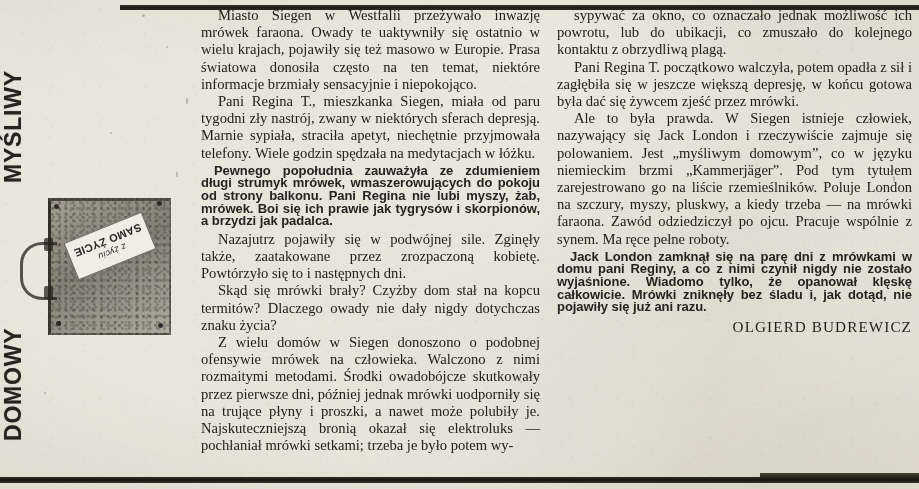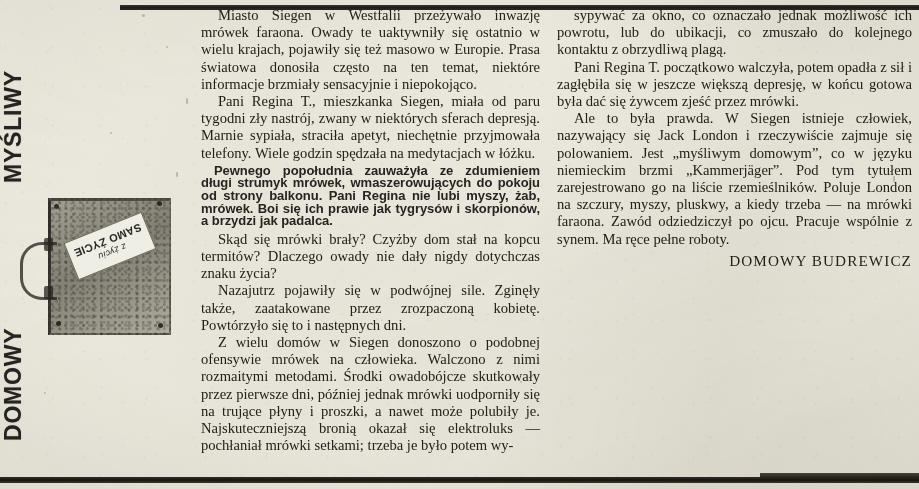--- a/index.html
+++ b/index.html
@@ -278,25 +278,26 @@
       </div>
     </div>
 
     <div class="vtitle vtitle-bot">DOMOWY</div>
   </div>
 
   <div class="col col-left">
       <p>Miasto Siegen w Westfalii przeżywało inwazję mrówek faraona. Owady te uaktywniły się ostatnio w wielu krajach, pojawiły się też masowo w Europie. Prasa światowa donosiła często na ten temat, niektóre informacje brzmiały sensacyjnie i niepokojąco.</p>
       <p>Pani Regina T., mieszkanka Siegen, miała od paru tygodni zły nastrój, zwany w niektórych sferach depresją. Marnie sypiała, straciła apetyt, niechętnie przyjmowała telefony. Wiele godzin spędzała na medytacjach w łóżku.</p>
       <p class="petit">Pewnego popołudnia zauważyła ze zdumieniem długi strumyk mrówek, wmaszerowujących do pokoju od strony balkonu. Pani Regina nie lubi myszy, żab, mrówek. Boi się ich prawie jak tygrysów i skorpionów, a brzydzi jak padalca.</p>
+      <p>Nazajutrz pojawiły się w podwójnej sile. Zginęły także, zaatakowane przez zrozpaczoną kobietę. Powtórzyło się to i następnych dni.</p>
       <p>Skąd się mrówki brały? Czyżby dom stał na kopcu termitów? Dlaczego owady nie dały nigdy dotychczas znaku życia?</p>
-      <p>Nazajutrz pojawiły się w podwójnej sile. Zginęły także, zaatakowane przez zrozpaczoną kobietę. Powtórzyło się to i następnych dni.</p>
       <p>Z wielu domów w Siegen donoszono o podobnej ofensywie mrówek na człowieka. Walczono z nimi rozmaitymi metodami. Środki owadobójcze skutkowały przez pierwsze dni, później jednak mrówki uodporniły się na trujące płyny i proszki, a nawet może polubiły je. Najskuteczniejszą bronią okazał się elektroluks — pochłaniał mrówki setkami; trzeba je było potem wy-</p>
     </div>
 
   <div class="col col-right">
     <p>sypywać za okno, co oznaczało jednak możliwość ich powrotu, lub do ubikacji, co zmuszało do kolejnego kontaktu z obrzydliwą plagą.</p>
       <p>Pani Regina T. początkowo walczyła, potem opadła z sił i zagłębiła się w jeszcze większą depresję, w końcu gotowa była dać się żywcem zjeść przez mrówki.</p>
       <p>Ale to była prawda. W Siegen istnieje człowiek, nazywający się Jack London i rzeczywiście zajmuje się polowaniem. Jest „myśliwym domowym”, co w języku niemieckim brzmi „Kammerjäger”. Pod tym tytułem zarejestrowano go na liście rzemieślników. Poluje London na szczury, myszy, pluskwy, a kiedy trzeba — na mrówki faraona. Zawód odziedziczył po ojcu. Pracuje wspólnie z synem. Ma ręce pełne roboty.</p>
-      <div class="byline">DOMOWY BUDREWICZ</div>
+      <p class="petit">Jack London zamknął się na parę dni z mrówkami w domu pani Reginy, a co z nimi czynił nigdy nie zostało wyjaśnione. Wiadomo tylko, że opanował klęskę całkowicie. Mrówki zniknęły bez śladu i, jak dotąd, nie pojawiły się już ani razu.</p>
+      <div class="byline">OLGIERD BUDREWICZ</div>
   </div>
 
 </div>
 
 </body></html>

